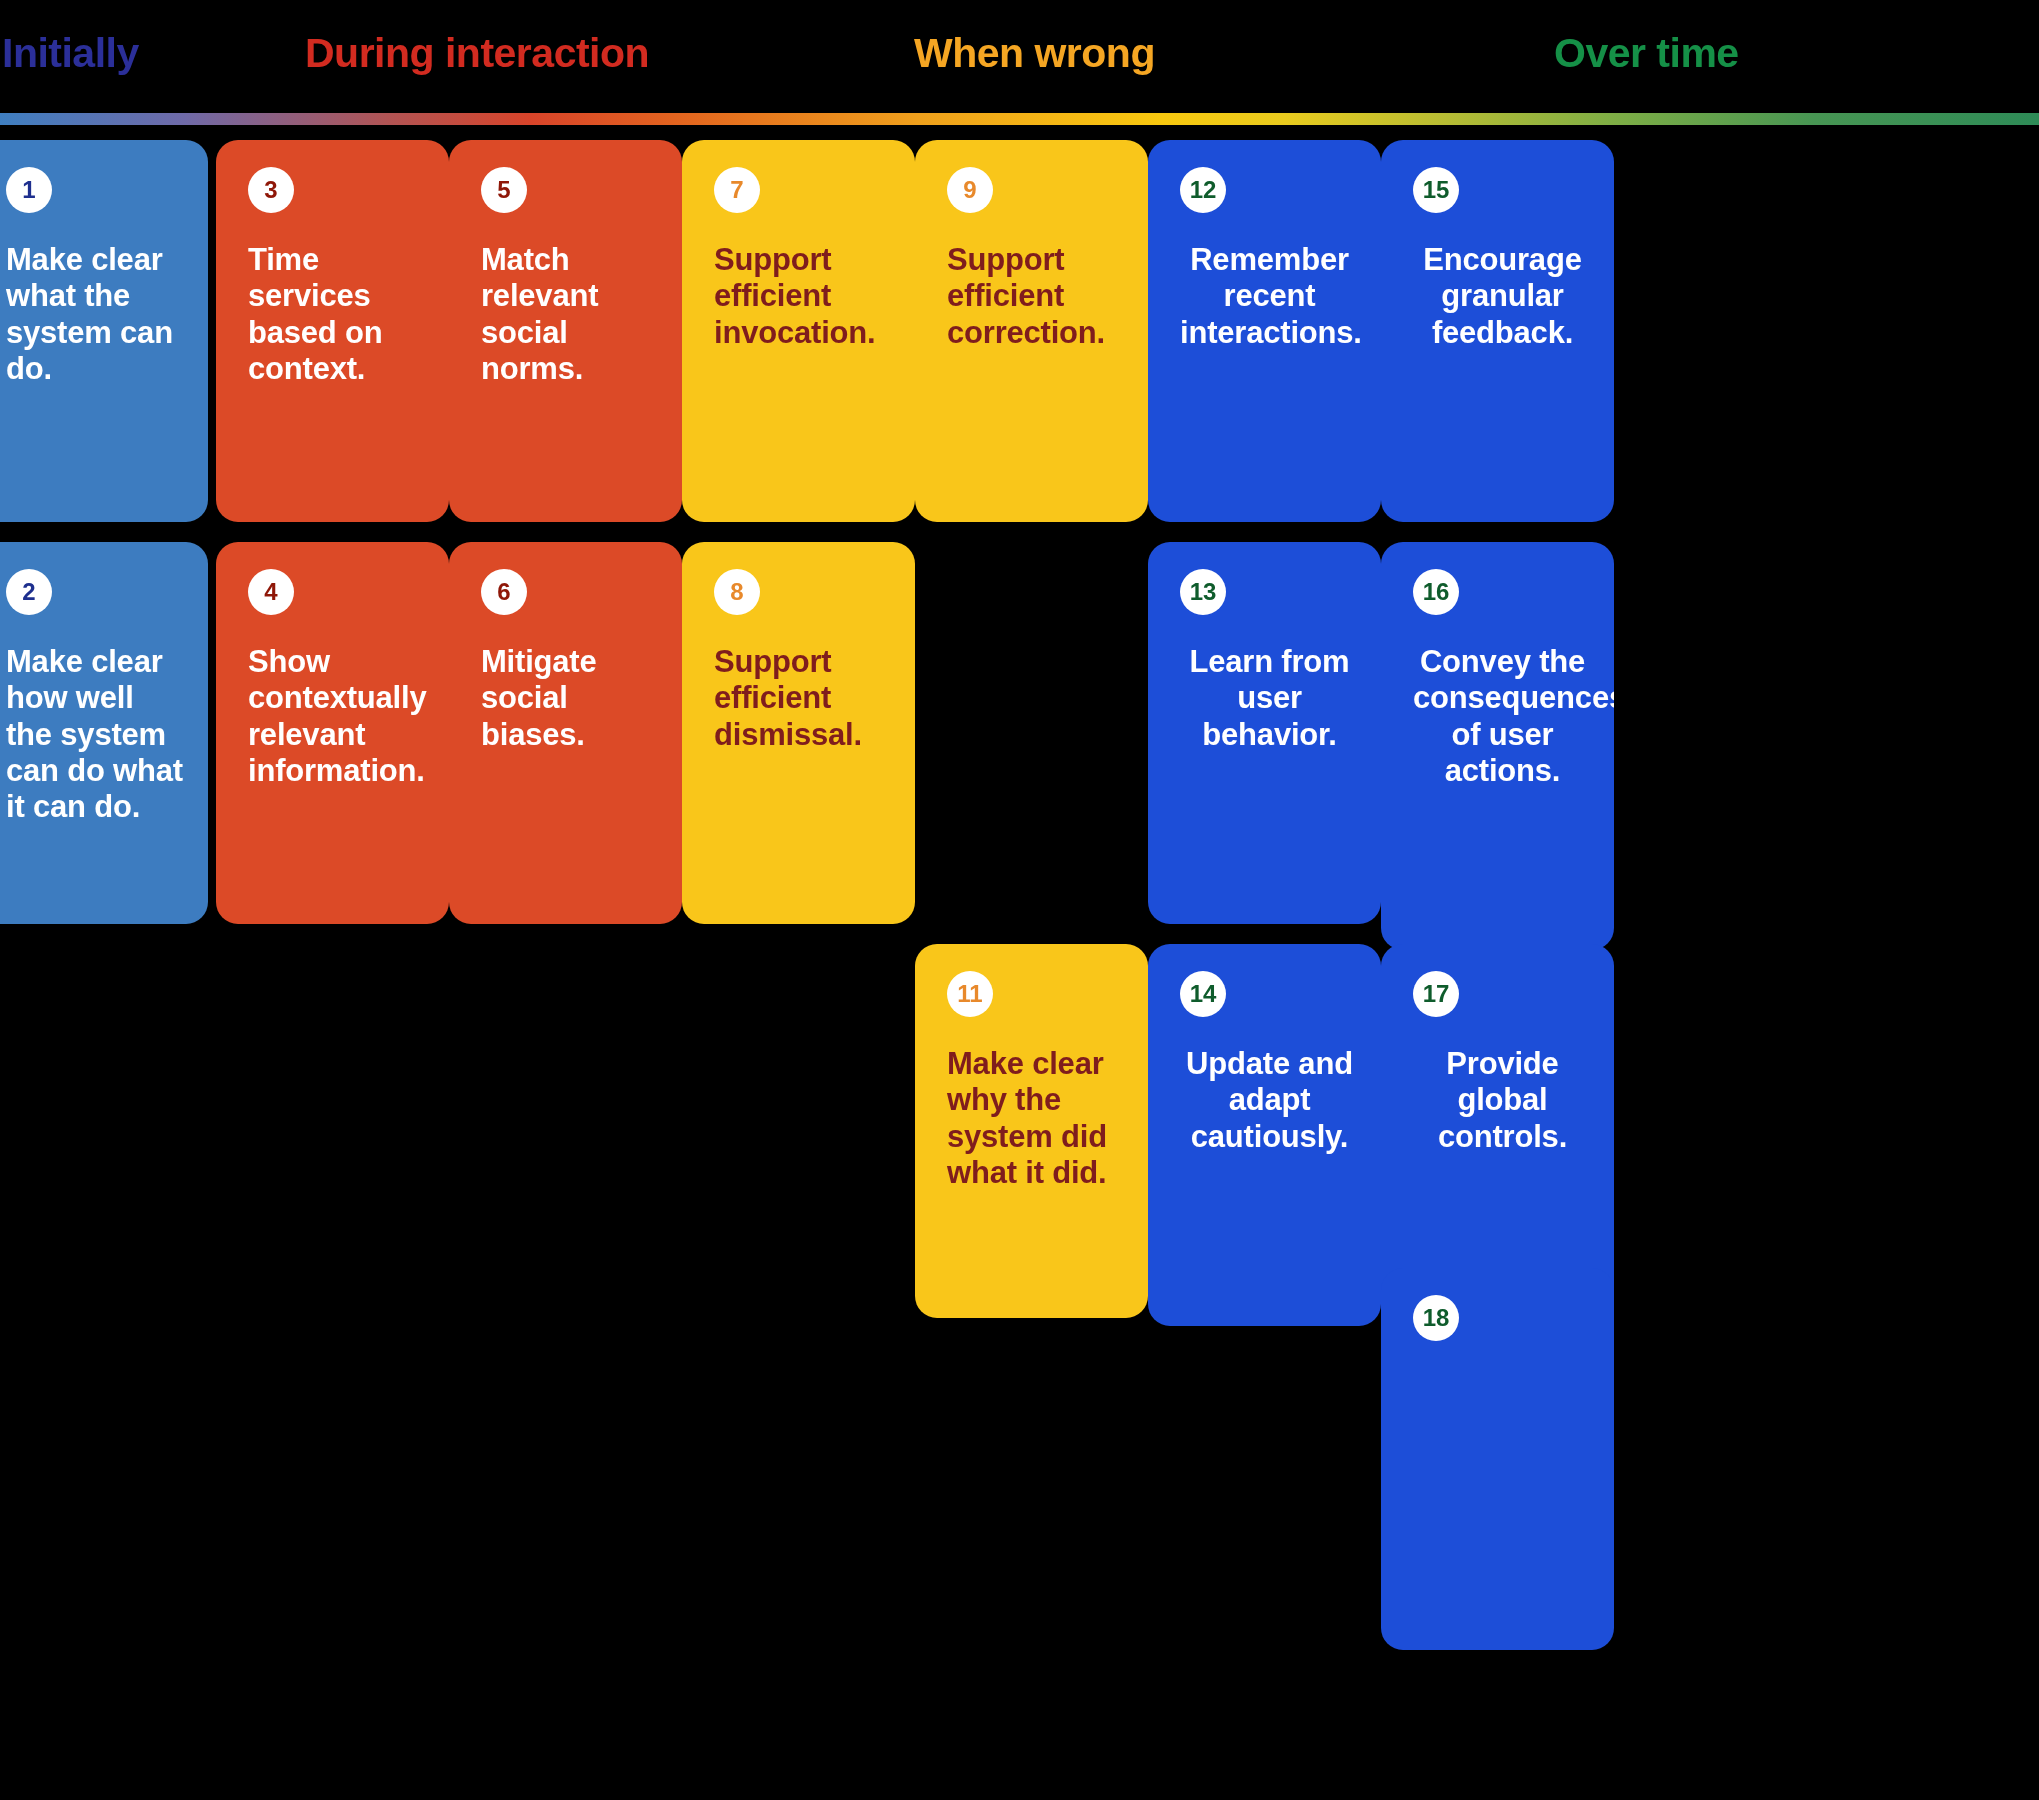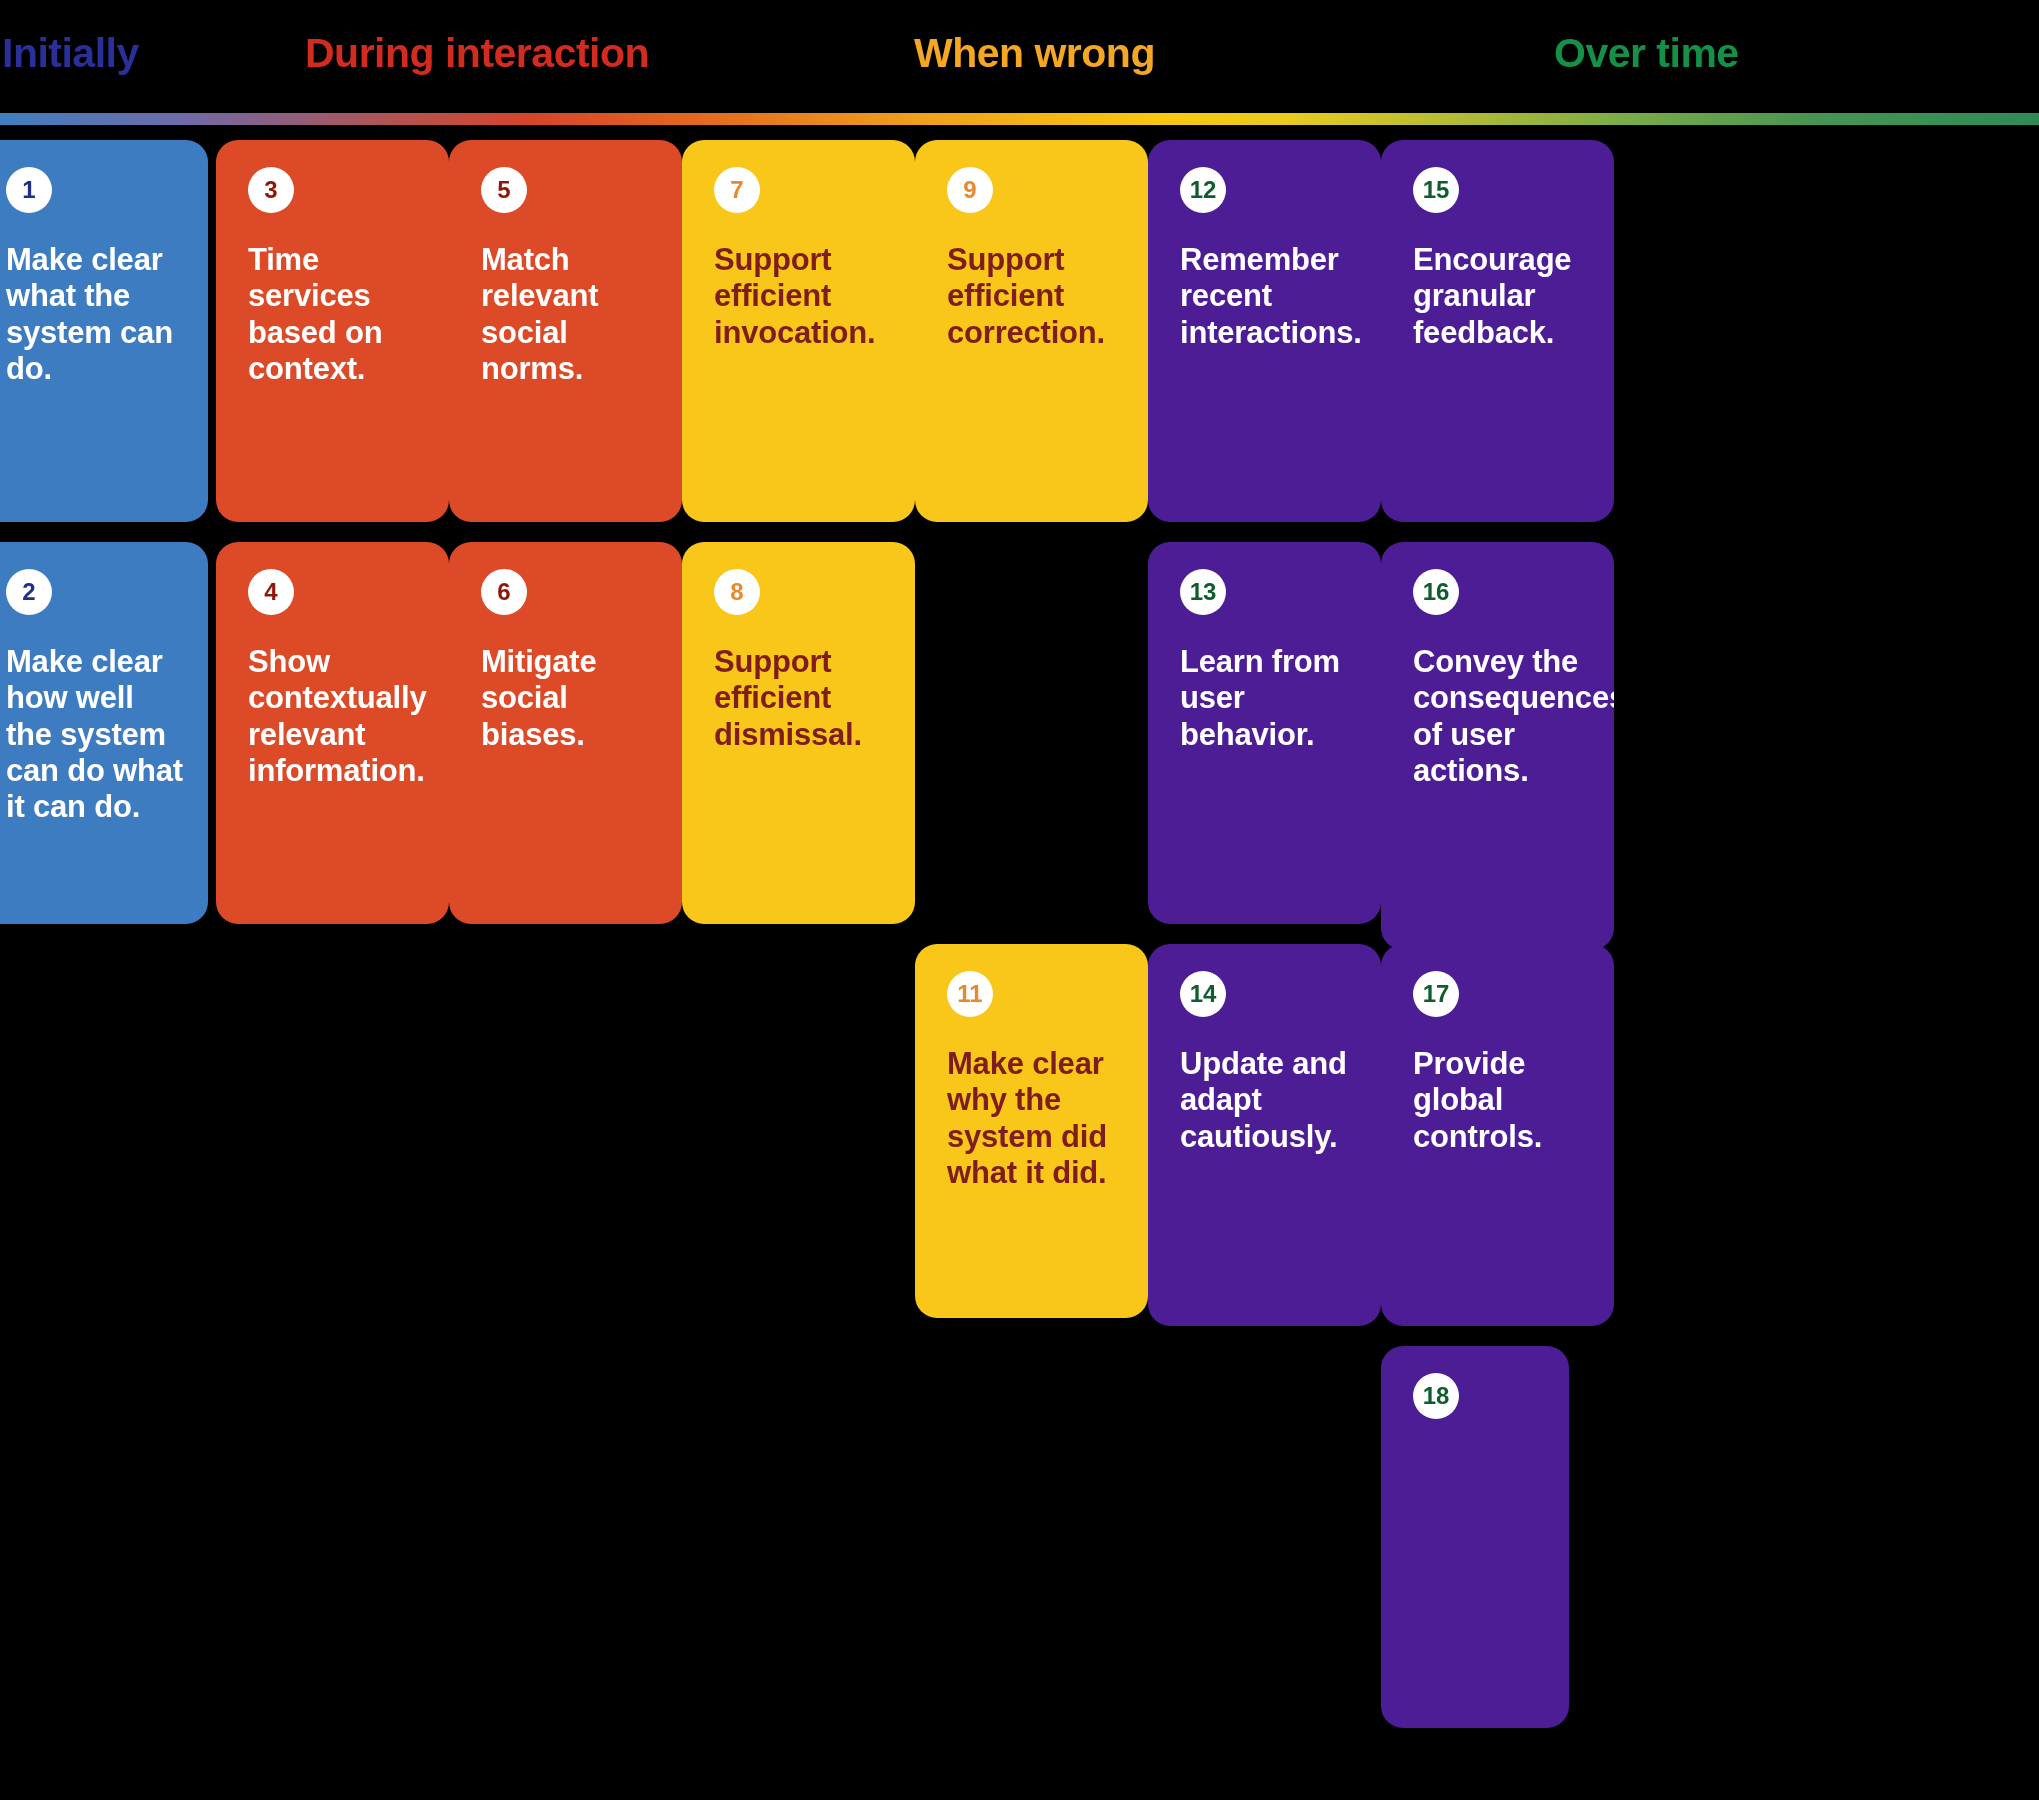--- a/index.html
+++ b/index.html
@@ -71,21 +71,21 @@
 
   .card {
     position: absolute;
     border-radius: 22px;
     box-sizing: border-box;
     overflow: hidden;
   }
   .card-blue   { background: #3d7cc0; }
   .card-red    { background: #dc4a27; }
   .card-yellow { background: #f9c61a; }
-  .card-green  { background: #4c1d95; }
+  .card-green  { background: #1d4ed8; text-align: center; }
 
   
   .card.col-0 {
     border-top-left-radius: 22px;
     border-bottom-left-radius: 22px;
   }
 
   .badge {
     position: absolute;
     left: 32px;
@@ -188,16 +188,16 @@
       <div class="card-text text-light">Encourage granular feedback.</div>
     </div>
     <div class="card card-green col-6" style="left: 1381px; width: 233px; top: 542px; height: 408px;">
       <div class="badge badge-green">16</div>
       <div class="card-text text-light">Convey the consequences of user actions.</div>
     </div>
     <div class="card card-green col-6" style="left: 1381px; width: 233px; top: 944px; height: 382px;">
       <div class="badge badge-green">17</div>
       <div class="card-text text-light">Provide global controls.</div>
     </div>
-    <div class="card card-green col-6" style="left: 1381px; width: 188px; top: 1346px; height: 382px;">
+    <div class="card card-green col-6" style="left: 1381px; width: 233px; top: 1268px; height: 382px;">
       <div class="badge badge-green">18</div>
     </div>
   </div>
 
 </body></html>

